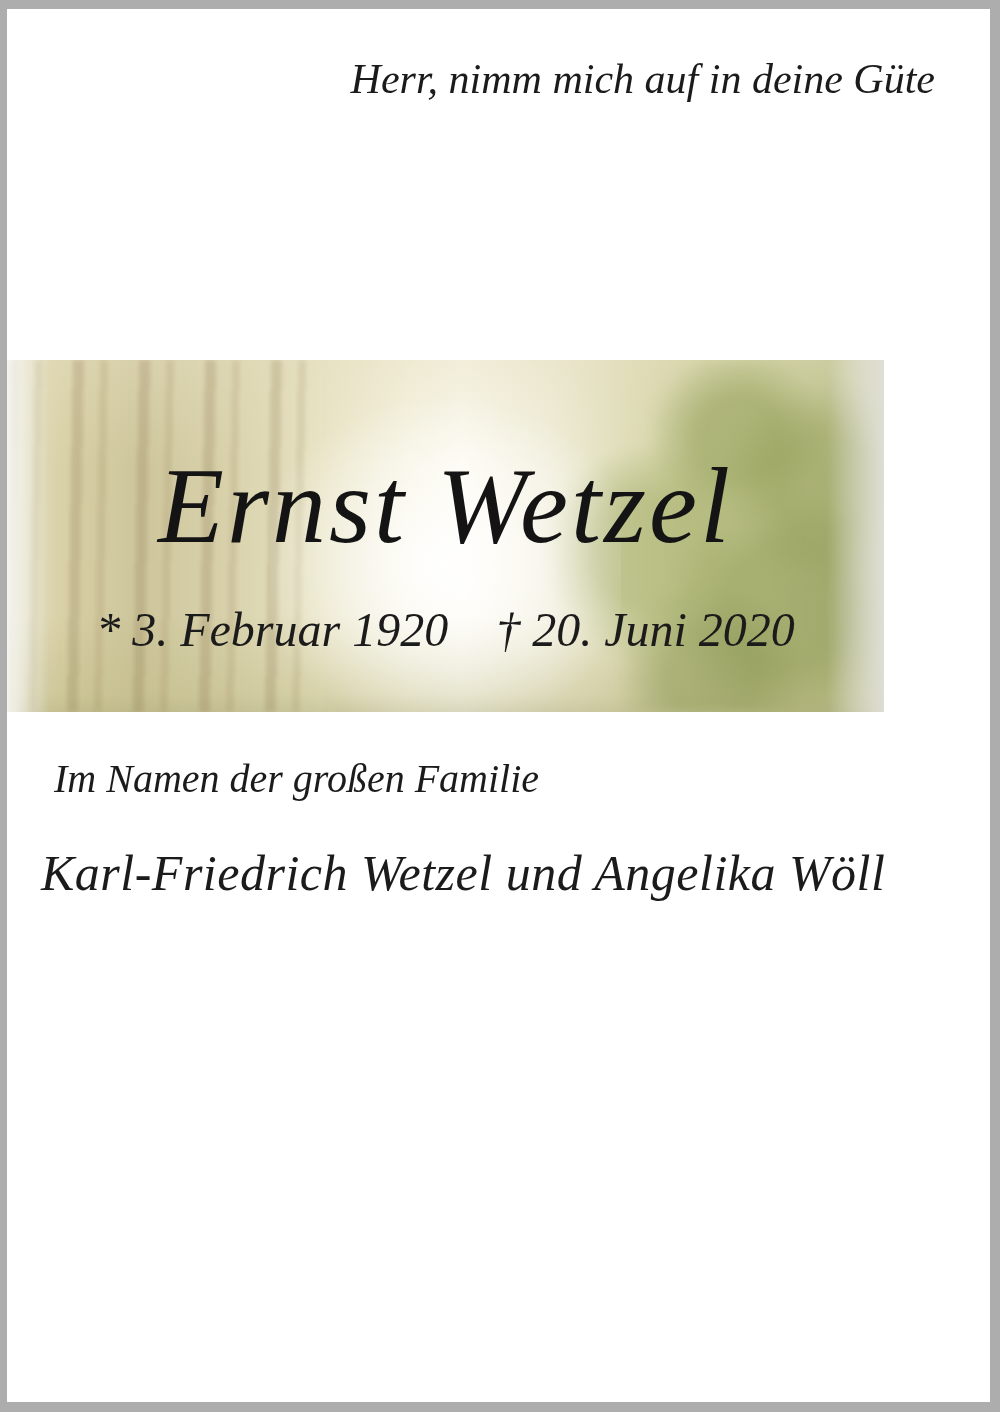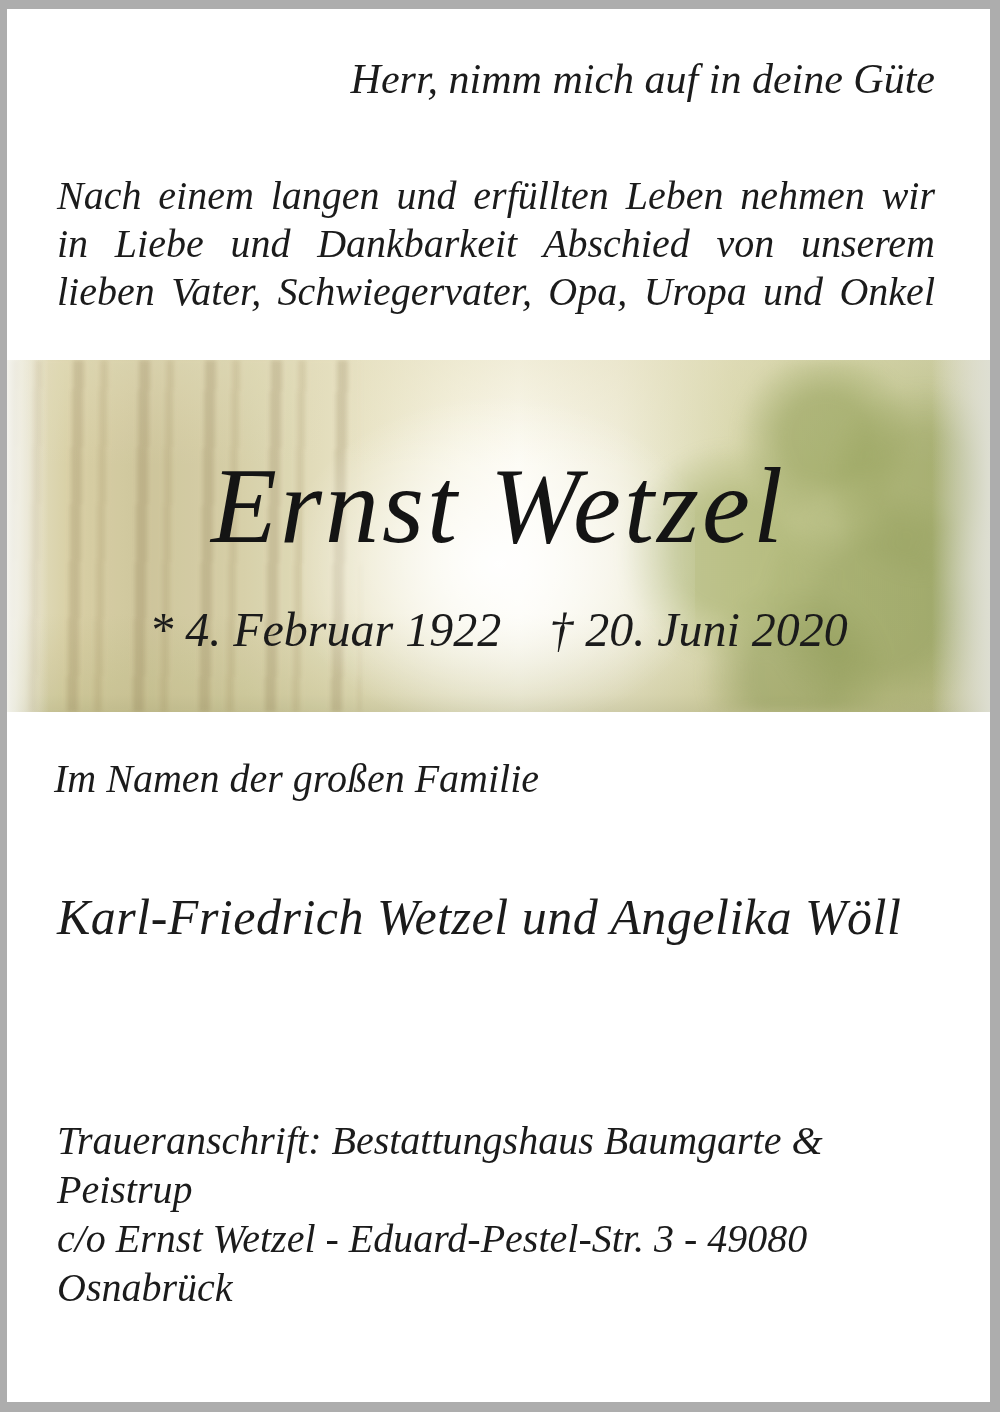--- a/index.html
+++ b/index.html
@@ -29,21 +29,21 @@
     text-align: right;
     white-space: nowrap;
   }
   .intro {
     top: 163px; left: 50px; width: 878px;
     font-size: 40px; line-height: 48px;
   }
   .jline { text-align: justify; text-align-last: justify; }
   .photo {
     position: absolute;
-    top: 351px; left: 0; width: 983px; height: 352px;
+    top: 351px; left: 0; width: 877px; height: 352px;
     overflow: hidden;
     background:
       linear-gradient(180deg, rgba(228,222,190,0.45) 0%, rgba(255,255,255,0) 30%, rgba(255,255,255,0) 72%, rgba(186,182,128,0.40) 95%, rgba(172,170,118,0.50) 100%),
       linear-gradient(90deg, #e7e3cf 0%, #d9d0a6 6%, #cdc49a 14%, #d6cfa8 24%, #e9e4c6 36%, #f7f4e3 46%, #fcfaf0 52%, #f1eedb 62%, #d8d7ac 74%, #c2c78f 86%, #b7bd86 94%, #d9d8c4 100%);
   }
   .ph-layer { position: absolute; top: 0; bottom: 0; }
   .ph-trunks {
     left: 0; width: 36%;
     background: repeating-linear-gradient(91deg,
       rgba(139,118,80,0.28) 0px, rgba(139,118,80,0.28) 11px,
@@ -87,67 +87,57 @@
     font-size: 48px; line-height: 1.1;
     text-align: center;
     color: #1b1b1b;
   }
   .death-date { display: inline-block; margin-left: 48px; }
   .family-intro {
     top: 746px; left: 47px; width: 878px;
     font-size: 40px; line-height: 1.2;
   }
   .family-names {
-    top: 831px; left: 50px; width: 900px;
+    top: 831px; left: 34px; width: 900px;
     font-size: 50px; line-height: 67px;
     letter-spacing: 0.5px;
-    margin-top: 44px;
   }
   .address {
     top: 1107px; left: 50px; width: 900px;
     font-size: 40px; line-height: 49px;
   }
   .closing {
     top: 1252px; left: 50px; width: 878px;
     font-size: 40px; line-height: 49px;
   }
 </style>
 </head>
 <body>
 
 <div class="page">
 
   <div class="txt quote">Herr, nimm mich auf in deine Güte</div>
 
-  <div class="txt intro">
-    <div class="jline">Nach einem langen und erfüllten Leben nehmen wir</div>
-    <div class="jline">in Liebe und Dankbarkeit Abschied von unserem</div>
-    <div class="jline">lieben Vater, Schwiegervater, Opa, Uropa und Onkel</div>
-  </div>
 
   <div class="photo">
     <div class="ph-layer ph-trunks"></div>
     <div class="ph-layer ph-foliage"></div>
     <div class="ph-layer ph-glow"></div>
     <div class="ph-layer ph-wash-left"></div>
     <div class="ph-layer ph-wash-right"></div>
 
     <div class="txt deceased-name">Ernst Wetzel</div>
     <div class="txt life-dates">
-      <span class="birth-date">* 4. Februar 1922</span><span class="death-date">† 20. Juni 2020</span>
+      <span class="birth-date">* 3. Februar 1920</span><span class="death-date">† 20. Juni 2020</span>
     </div>
   </div>
 
   <div class="txt family-intro">Im Namen der großen Familie</div>
 
   <div class="txt family-names">
     <div>Karl-Friedrich Wetzel und Angelika Wöll</div>
   </div>
 
-  <div class="txt address">
-    <div>Traueranschrift: Bestattungshaus Baumgarte &amp; Peistrup</div>
-    <div>c/o Ernst Wetzel - Eduard-Pestel-Str. 3 - 49080 Osnabrück</div>
-  </div>
 
   <div class="txt closing">
   </div>
 
 </div>
 
 </body></html>

